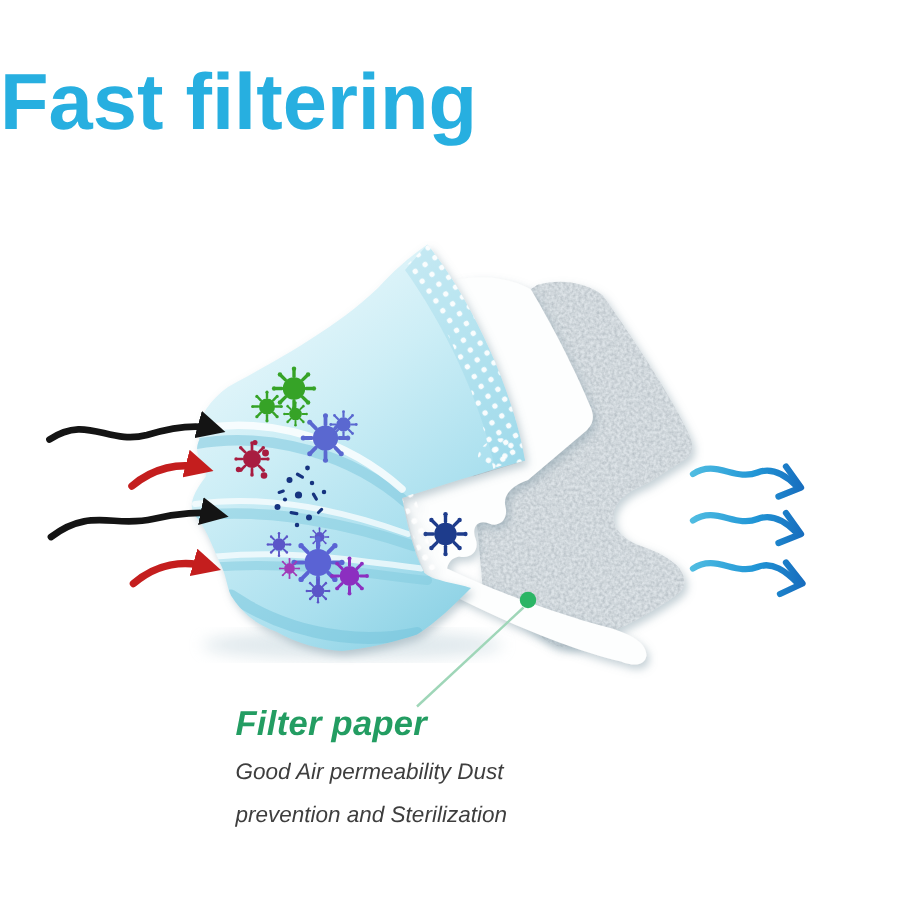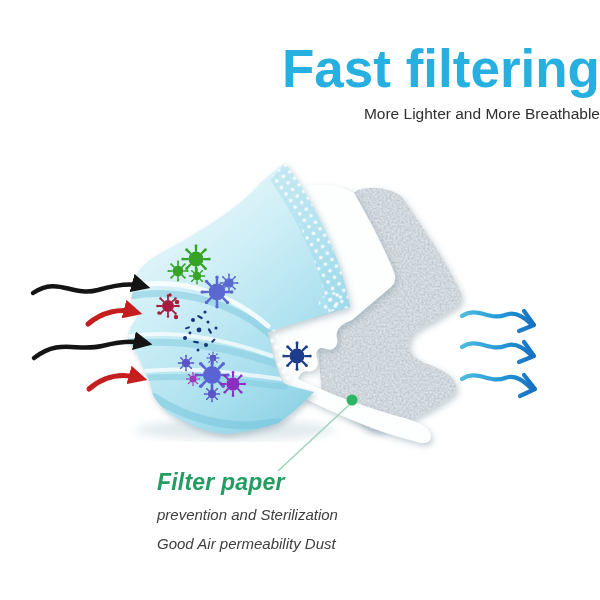--- a/index.html
+++ b/index.html
@@ -1,21 +1,21 @@
 <!DOCTYPE html>
 <html><head>
 <meta charset="utf-8">
 <style>
   html,body{margin:0;padding:0;background:#ffffff;}
   .stage{
     position:relative;width:600px;height:600px;background:#ffffff;overflow:hidden;
     font-family:"Liberation Sans", sans-serif;
   }
   .stage svg{position:absolute;left:0;top:0;}
-  .header{position:absolute;top:42px;left:0;right:0;text-align:right;z-index:3;}
+  .header{position:absolute;top:42px;left:0;right:0;text-align:left;z-index:3;}
   .title{
     margin:0;font-size:53px;line-height:1.0;font-weight:700;color:#27afe0;letter-spacing:0px;
   }
   .subtitle{
     margin:10px 0 0 0;font-size:15.5px;color:#2f2f2f;font-weight:400;
   }
   .annotation{position:absolute;left:157px;top:469px;z-index:3;font-style:italic;}
   .annotation h2{
     margin:0;font-size:23px;font-weight:700;color:#239d62;letter-spacing:0.2px;
   }
@@ -24,21 +24,20 @@
   }
   .annotation p + p{margin-top:14px;}
 </style>
 </head>
 <body>
 
 <div class="stage">
 
   <div class="header">
     <h1 class="title">Fast filtering</h1>
-    <p class="subtitle">More Lighter and More Breathable</p>
   </div>
 
   <svg width="600" height="600" viewBox="0 0 600 600">
     <defs>
       <linearGradient id="maskBlue" x1="150" y1="190" x2="340" y2="430" gradientUnits="userSpaceOnUse">
         <stop offset="0" stop-color="#eef9fc"></stop>
         <stop offset="0.35" stop-color="#cdeef6"></stop>
         <stop offset="0.68" stop-color="#a9dfee"></stop>
         <stop offset="1" stop-color="#7ecbe0"></stop>
       </linearGradient>
@@ -192,17 +191,17 @@
     </g>
 
     <g>
       <line x1="349" y1="405" x2="278" y2="471" stroke-width="1.6" stroke="#9fd6b8"></line>
       <circle cx="352" cy="400" r="5.5" fill="#2bb565"></circle>
     </g>
   </svg>
 
   <div class="annotation">
     <h2>Filter paper</h2>
+    <p>Good Air permeability Dust</p>
     <p>prevention and Sterilization</p>
-    <p>Good Air permeability Dust</p>
   </div>
 
 </div>
 
 </body></html>

